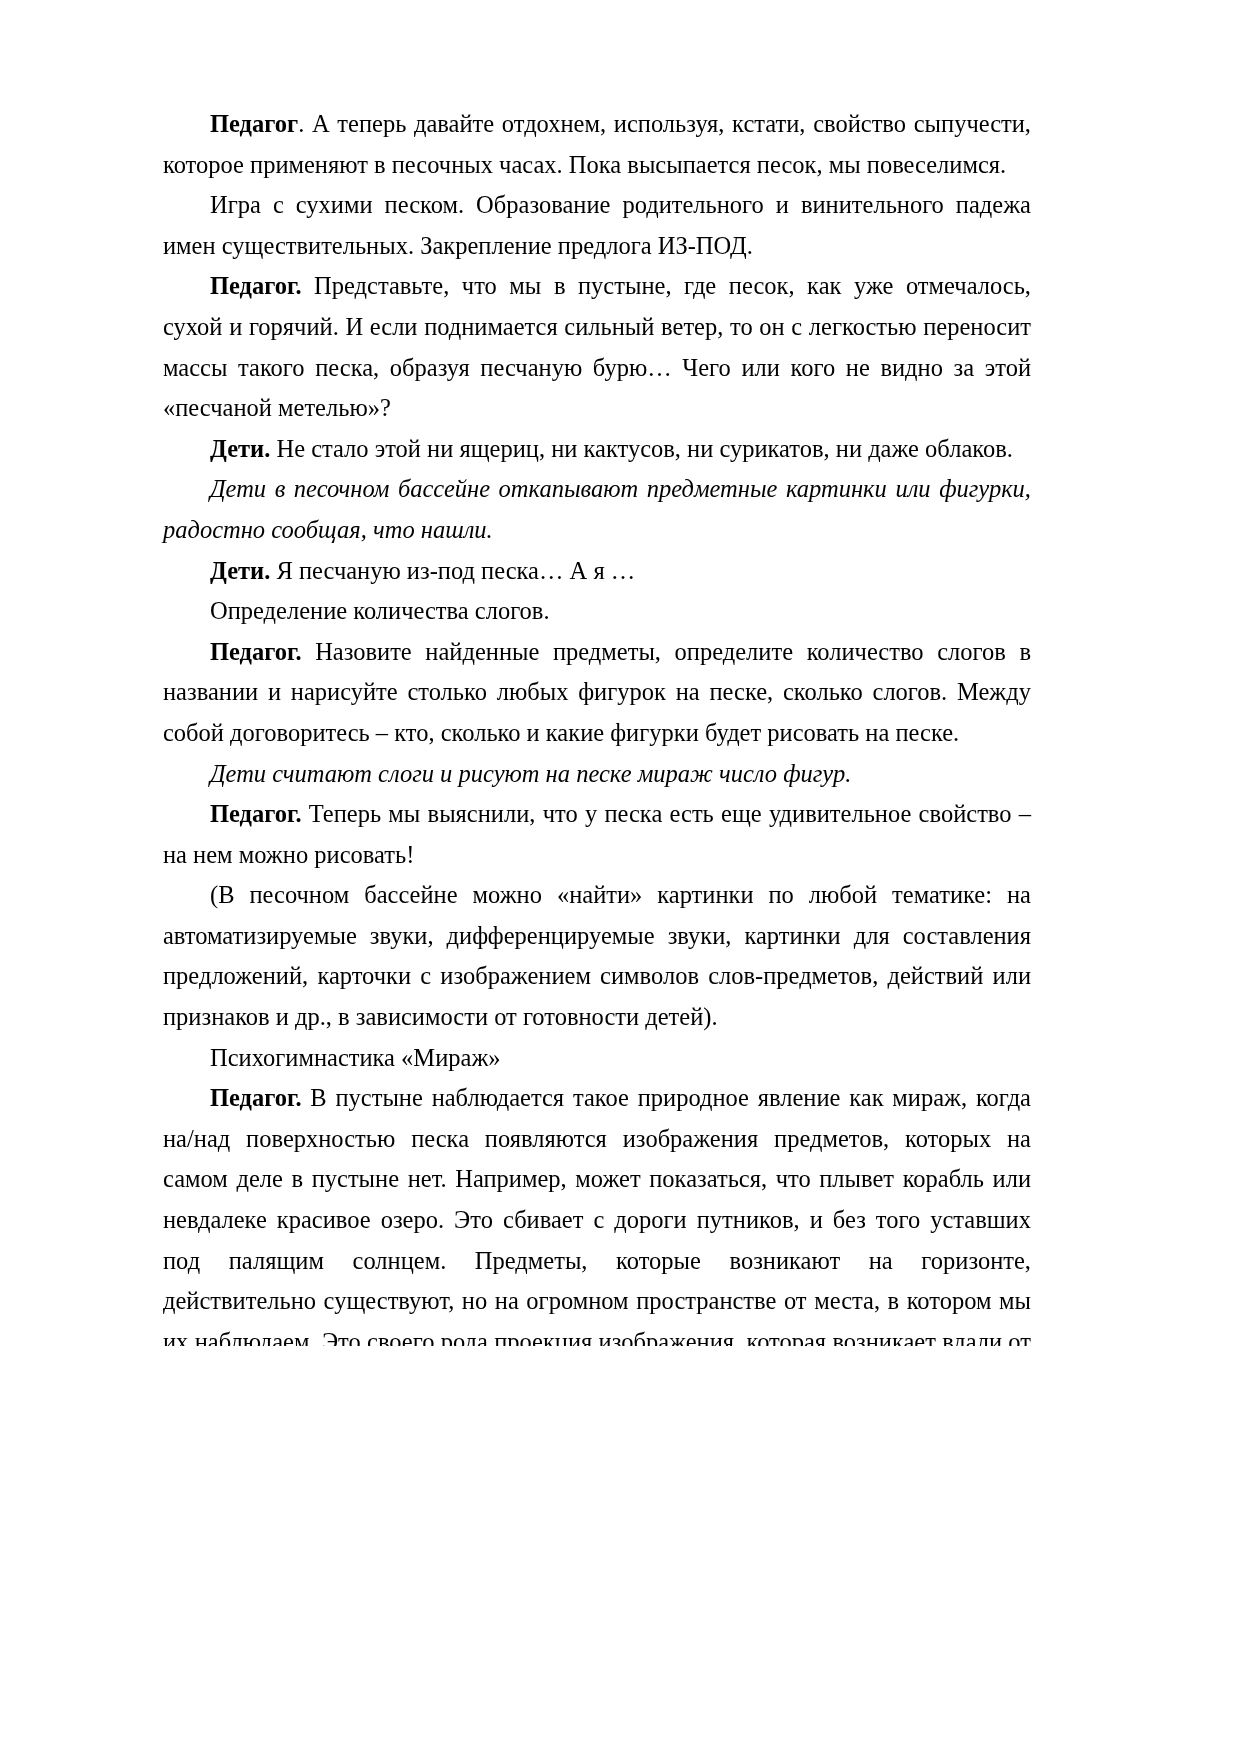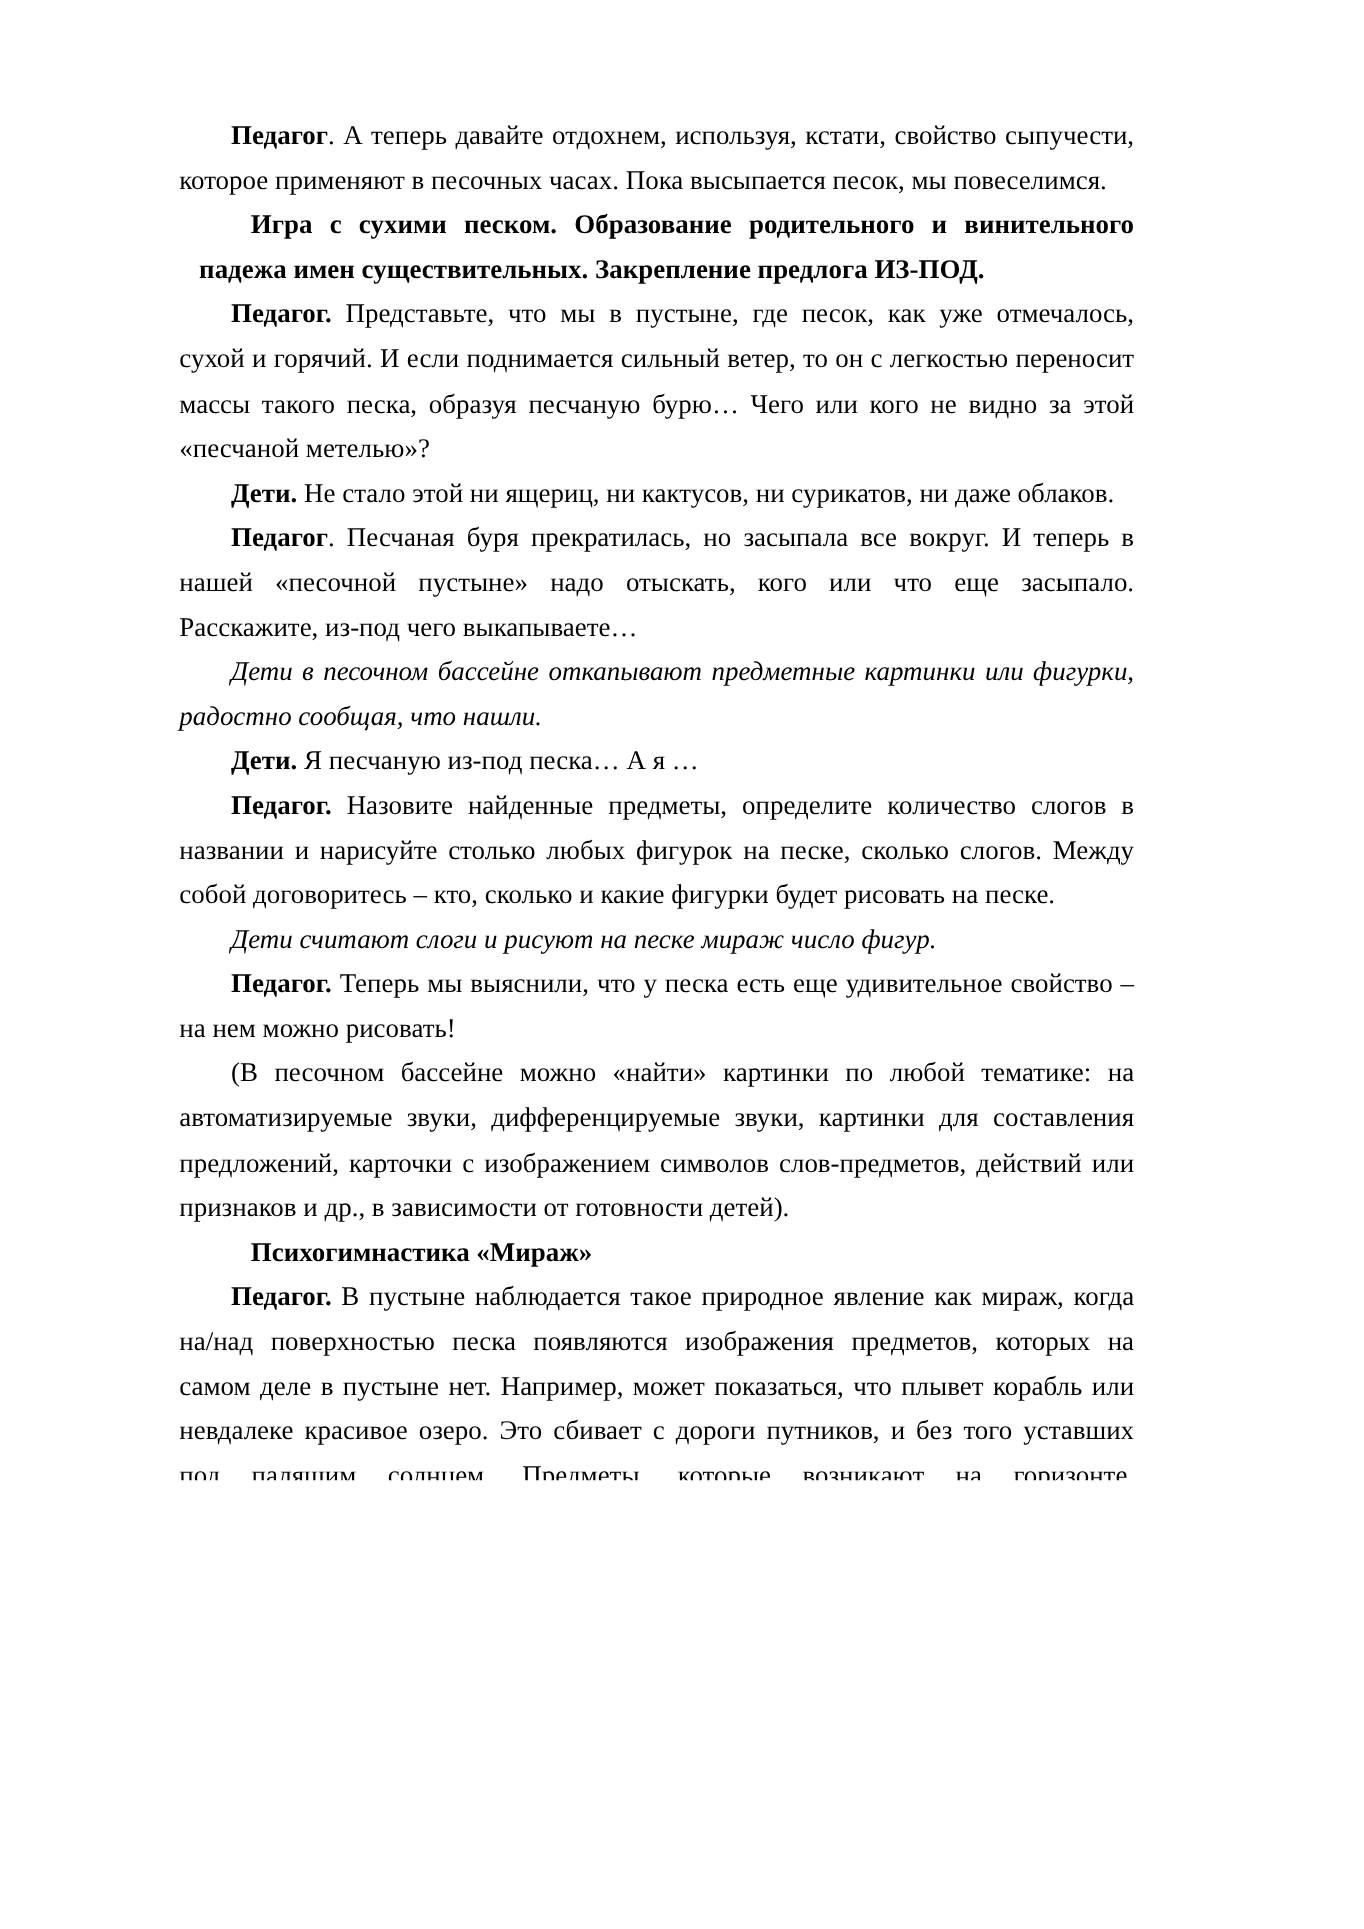--- a/index.html
+++ b/index.html
@@ -34,48 +34,47 @@
     hyphens: none;
     word-spacing: 0;
   }
   p.last-line-left {
     text-align-last: left;
   }
   p.italic {
     font-style: italic;
   }
   p.bold {
-    font-weight: bold;
-    margin-left: 18px;
+    font-weight: normal;
   }
   .lead {
     font-weight: bold;
   }
 </style>
 </head>
 <body>
 
 <div class="page">
   <div class="content">
 
     <p class="last-line-left"><span class="lead">Педагог</span><span>. А теперь давайте отдохнем, используя, кстати, свойство сыпучести, которое применяют в песочных часах. Пока высыпается песок, мы повеселимся.</span></p>
 
 
     <p class="bold last-line-left"><span>Игра с сухими песком. Образование родительного и винительного падежа имен существительных. Закрепление предлога ИЗ-ПОД.</span></p>
 
     <p class="last-line-left"><span class="lead">Педагог.</span><span> Представьте, что мы в пустыне, где песок, как уже отмечалось, сухой и горячий. И если поднимается сильный ветер, то он с легкостью переносит массы такого песка, образуя песчаную бурю… Чего или кого не видно за этой «песчаной метелью»?</span></p>
 
     <p class="last-line-left"><span class="lead">Дети.</span><span> Не стало этой ни ящериц, ни кактусов, ни сурикатов, ни даже облаков.</span></p>
 
-    <p class="last-line-left"><span class="lead">Педагог</span><span>. Песчаная буря прекратилась, но засыпала все вокруг. И теперь в нашей «песочной пустыне» надо отыскать, кого или что еще засыпало. Расскажите, из-под чего выкапываете…</span></p>
 
     <p class="italic last-line-left"><span>Дети в песочном бассейне откапывают предметные картинки или фигурки, радостно сообщая, что нашли.</span></p>
 
     <p class="last-line-left"><span class="lead">Дети.</span><span> Я песчаную из-под песка… А я …</span></p>
 
+    <p class="bold last-line-left"><span>Определение количества слогов.</span></p>
 
     <p class="last-line-left"><span class="lead">Педагог.</span><span> Назовите найденные предметы, определите количество слогов в названии и нарисуйте столько любых фигурок на песке, сколько слогов. Между собой договоритесь – кто, сколько и какие фигурки будет рисовать на песке.</span></p>
 
     <p class="italic last-line-left"><span>Дети считают слоги и рисуют на песке мираж число фигур.</span></p>
 
     <p class="last-line-left"><span class="lead">Педагог.</span><span> Теперь мы выяснили, что у песка есть еще удивительное свойство – на нем можно рисовать!</span></p>
 
     <p class="last-line-left"><span>(В песочном бассейне можно «найти» картинки по любой тематике: на автоматизируемые звуки, дифференцируемые звуки, картинки для составления предложений, карточки с изображением символов слов-предметов, действий или признаков и др., в зависимости от готовности детей).</span></p>
 
     <p class="bold last-line-left"><span>Психогимнастика «Мираж»</span></p>

